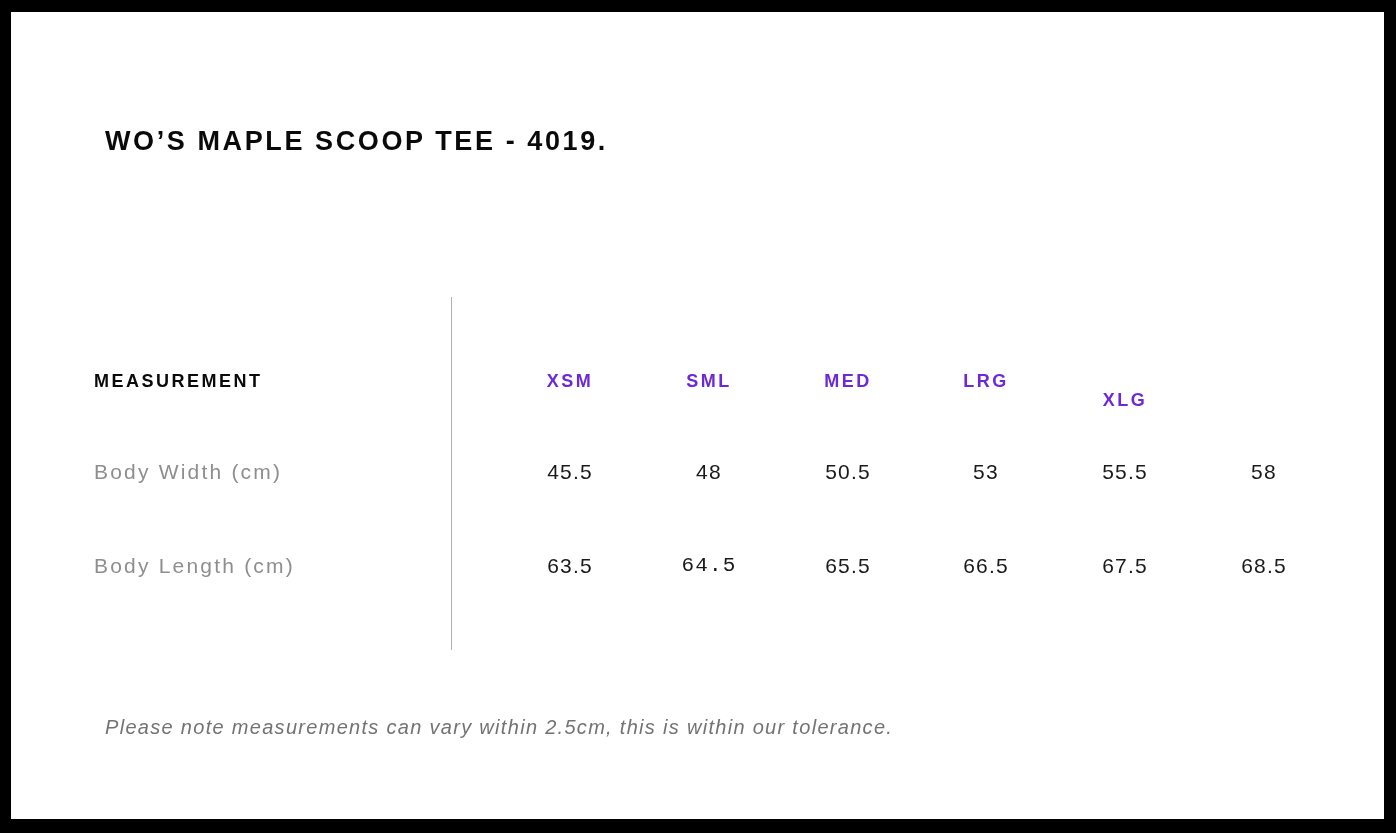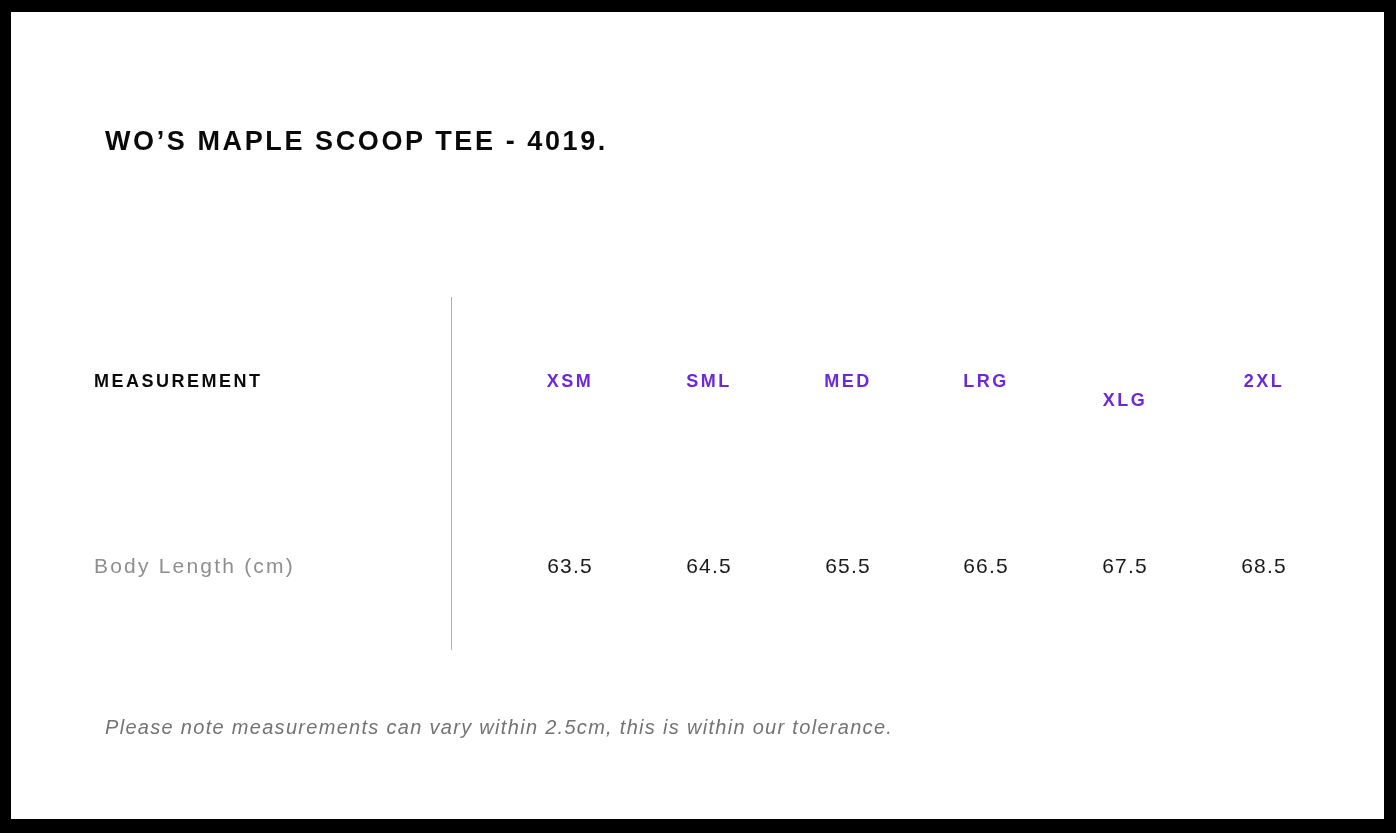--- a/index.html
+++ b/index.html
@@ -146,28 +146,36 @@
 
     <div id="table">
 
       <div class="row" id="header-row">
         <div class="row-label">MEASUREMENT</div>
         <div class="cell" style="left:559px;">XSM</div>
         <div class="cell" style="left:698px;">SML</div>
         <div class="cell" style="left:837px;">MED</div>
         <div class="cell" style="left:975px;">LRG</div>
         <div class="cell" style="left:1114px;margin-top:19px;">XLG</div>
-        <div class="cell" style="left:1253px;">2XL</div>
       </div>
 
+      <div class="row data-row" id="data-row-0">
+        <div class="row-label">Body Width (cm)</div>
+        <div class="cell" style="left:559px;">45.5</div>
+        <div class="cell" style="left:698px;">48</div>
+        <div class="cell" style="left:837px;">50.5</div>
+        <div class="cell" style="left:975px;">53</div>
+        <div class="cell" style="left:1114px;">55.5</div>
+        <div class="cell" style="left:1253px;">58</div>
+      </div>
 
       <div class="row data-row" id="data-row-1">
         <div class="row-label">Body Length (cm)</div>
         <div class="cell" style="left:559px;">63.5</div>
-        <div class="cell" style="left:698px;">64.5</div>
+        <div class="cell" style="left:698px;font-family:Liberation Mono, monospace;">64.5</div>
         <div class="cell" style="left:837px;">65.5</div>
         <div class="cell" style="left:975px;">66.5</div>
         <div class="cell" style="left:1114px;">67.5</div>
         <div class="cell" style="left:1253px;">68.5</div>
       </div>
 
     </div>
 
     <div id="footnote">Please note measurements can vary within 2.5cm, this is within our tolerance.</div>
 

